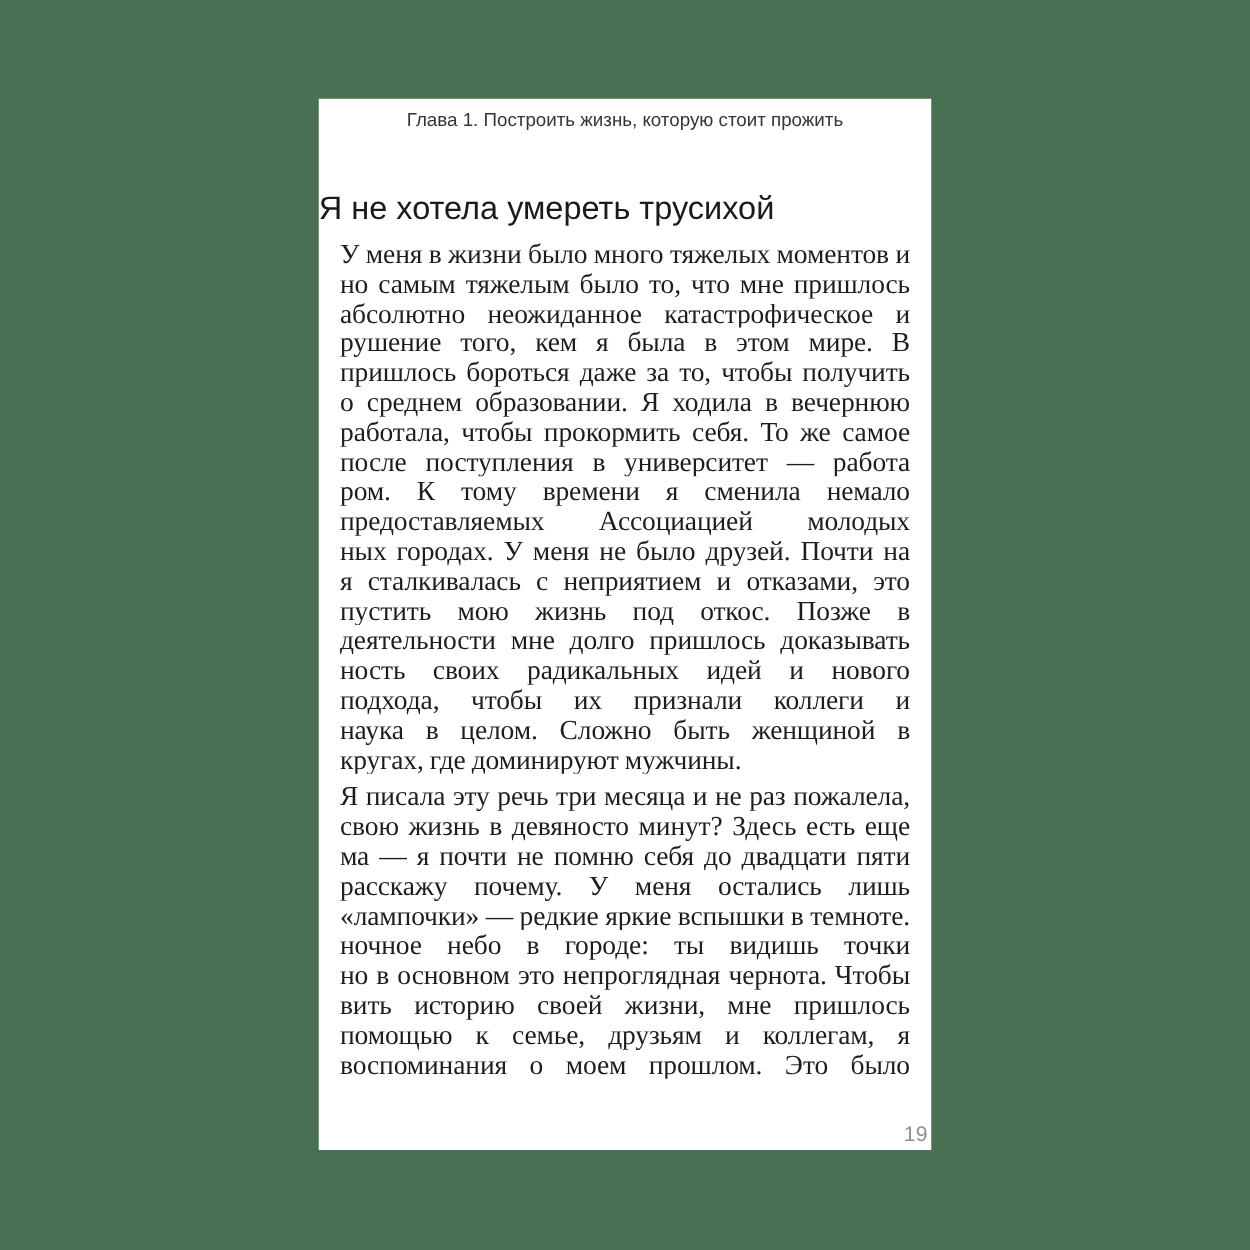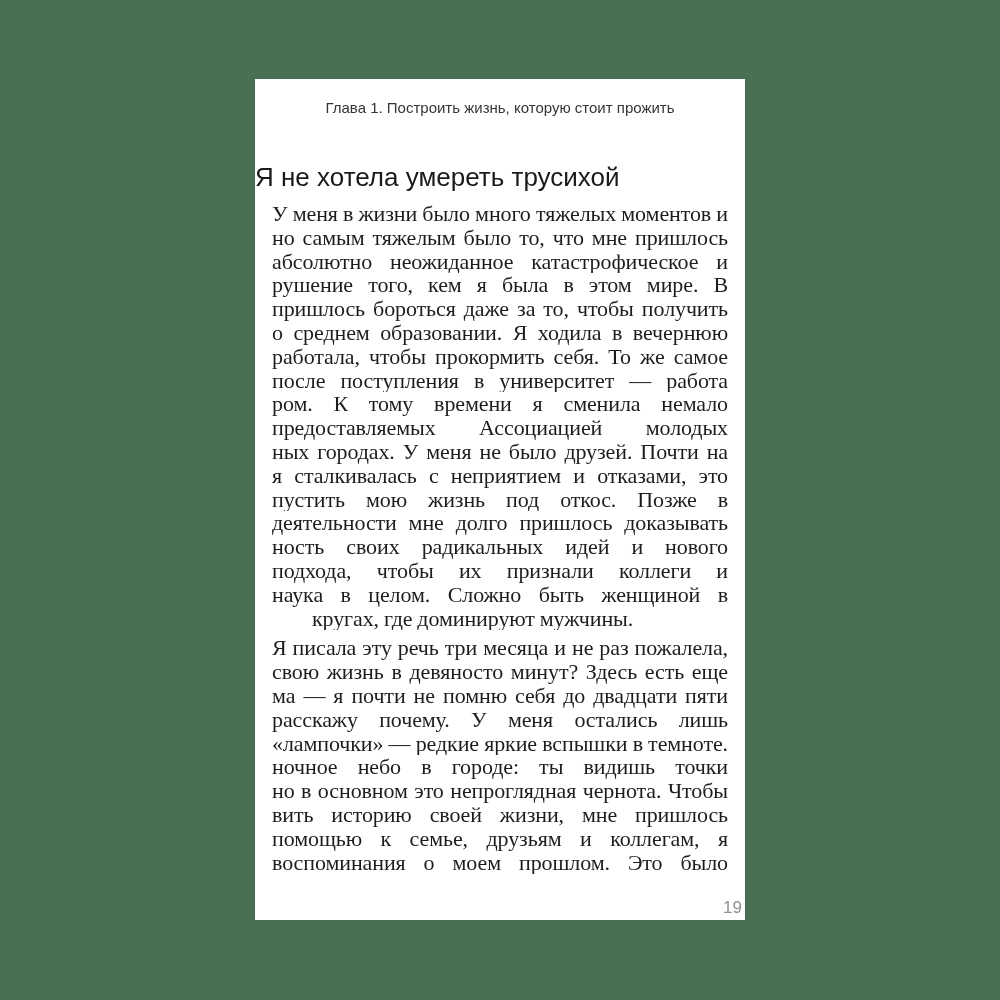--- a/index.html
+++ b/index.html
@@ -18,21 +18,21 @@
   .book-page {
     position: absolute;
     left: 255px;
     top: 79px;
     width: 490px;
     height: 841px;
     background: var(--page-bg, #ffffff);
     box-sizing: border-box;
   }
   .running-header {
-    padding-top: 19px;
+    padding-top: 8px;
     text-align: center;
     font-family: "Liberation Sans", sans-serif;
     font-size: 15px;
     line-height: 19px;
     color: var(--header-color, #353535);
   }
   .section-title {
     margin: 44px 0 0 0;
     font-family: "Liberation Sans", sans-serif;
     font-weight: 400;
@@ -54,21 +54,20 @@
     margin-top: 6px;
   }
   .line {
     text-align: justify;
     text-align-last: justify;
     height: 23.8px;
     overflow: hidden;
   }
   .paragraph[data-align-last="left"] .line:last-child {
     text-align-last: left;
-    margin-left: 40px;
   }
   .page-number {
     position: absolute;
     right: 3px;
     bottom: 2px;
     font-family: "Liberation Sans", sans-serif;
     font-size: 17px;
     line-height: 20px;
     color: var(--pagenum-color, #8f9090);
   }

